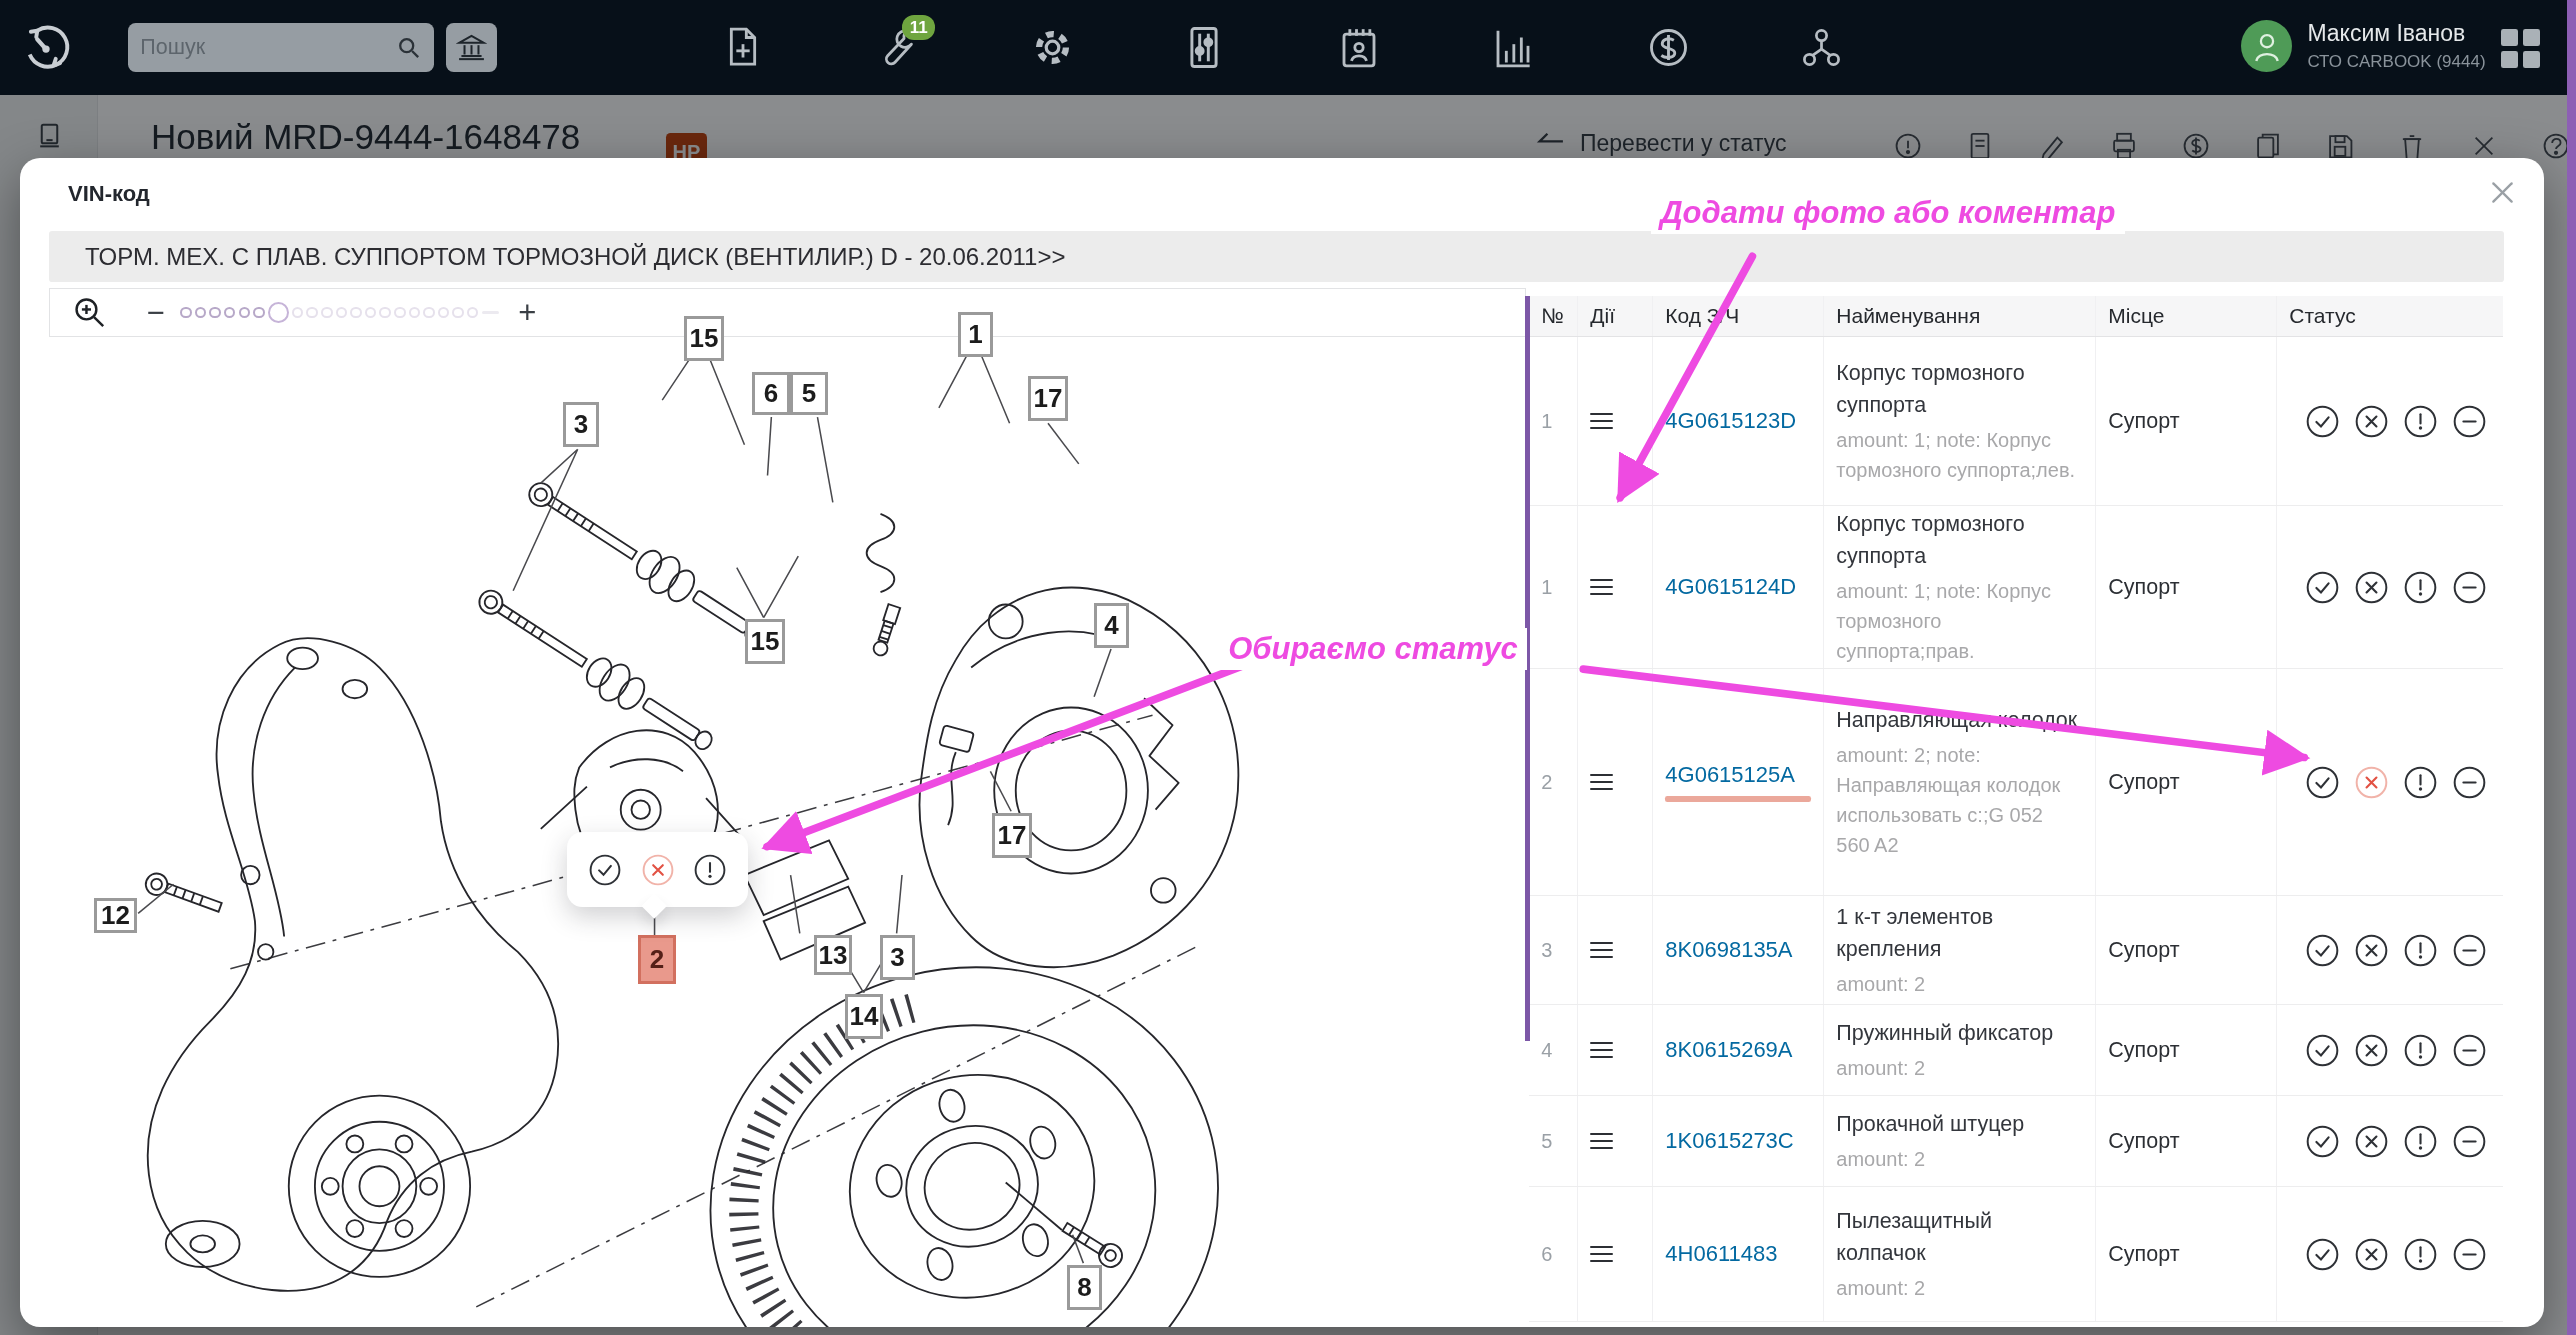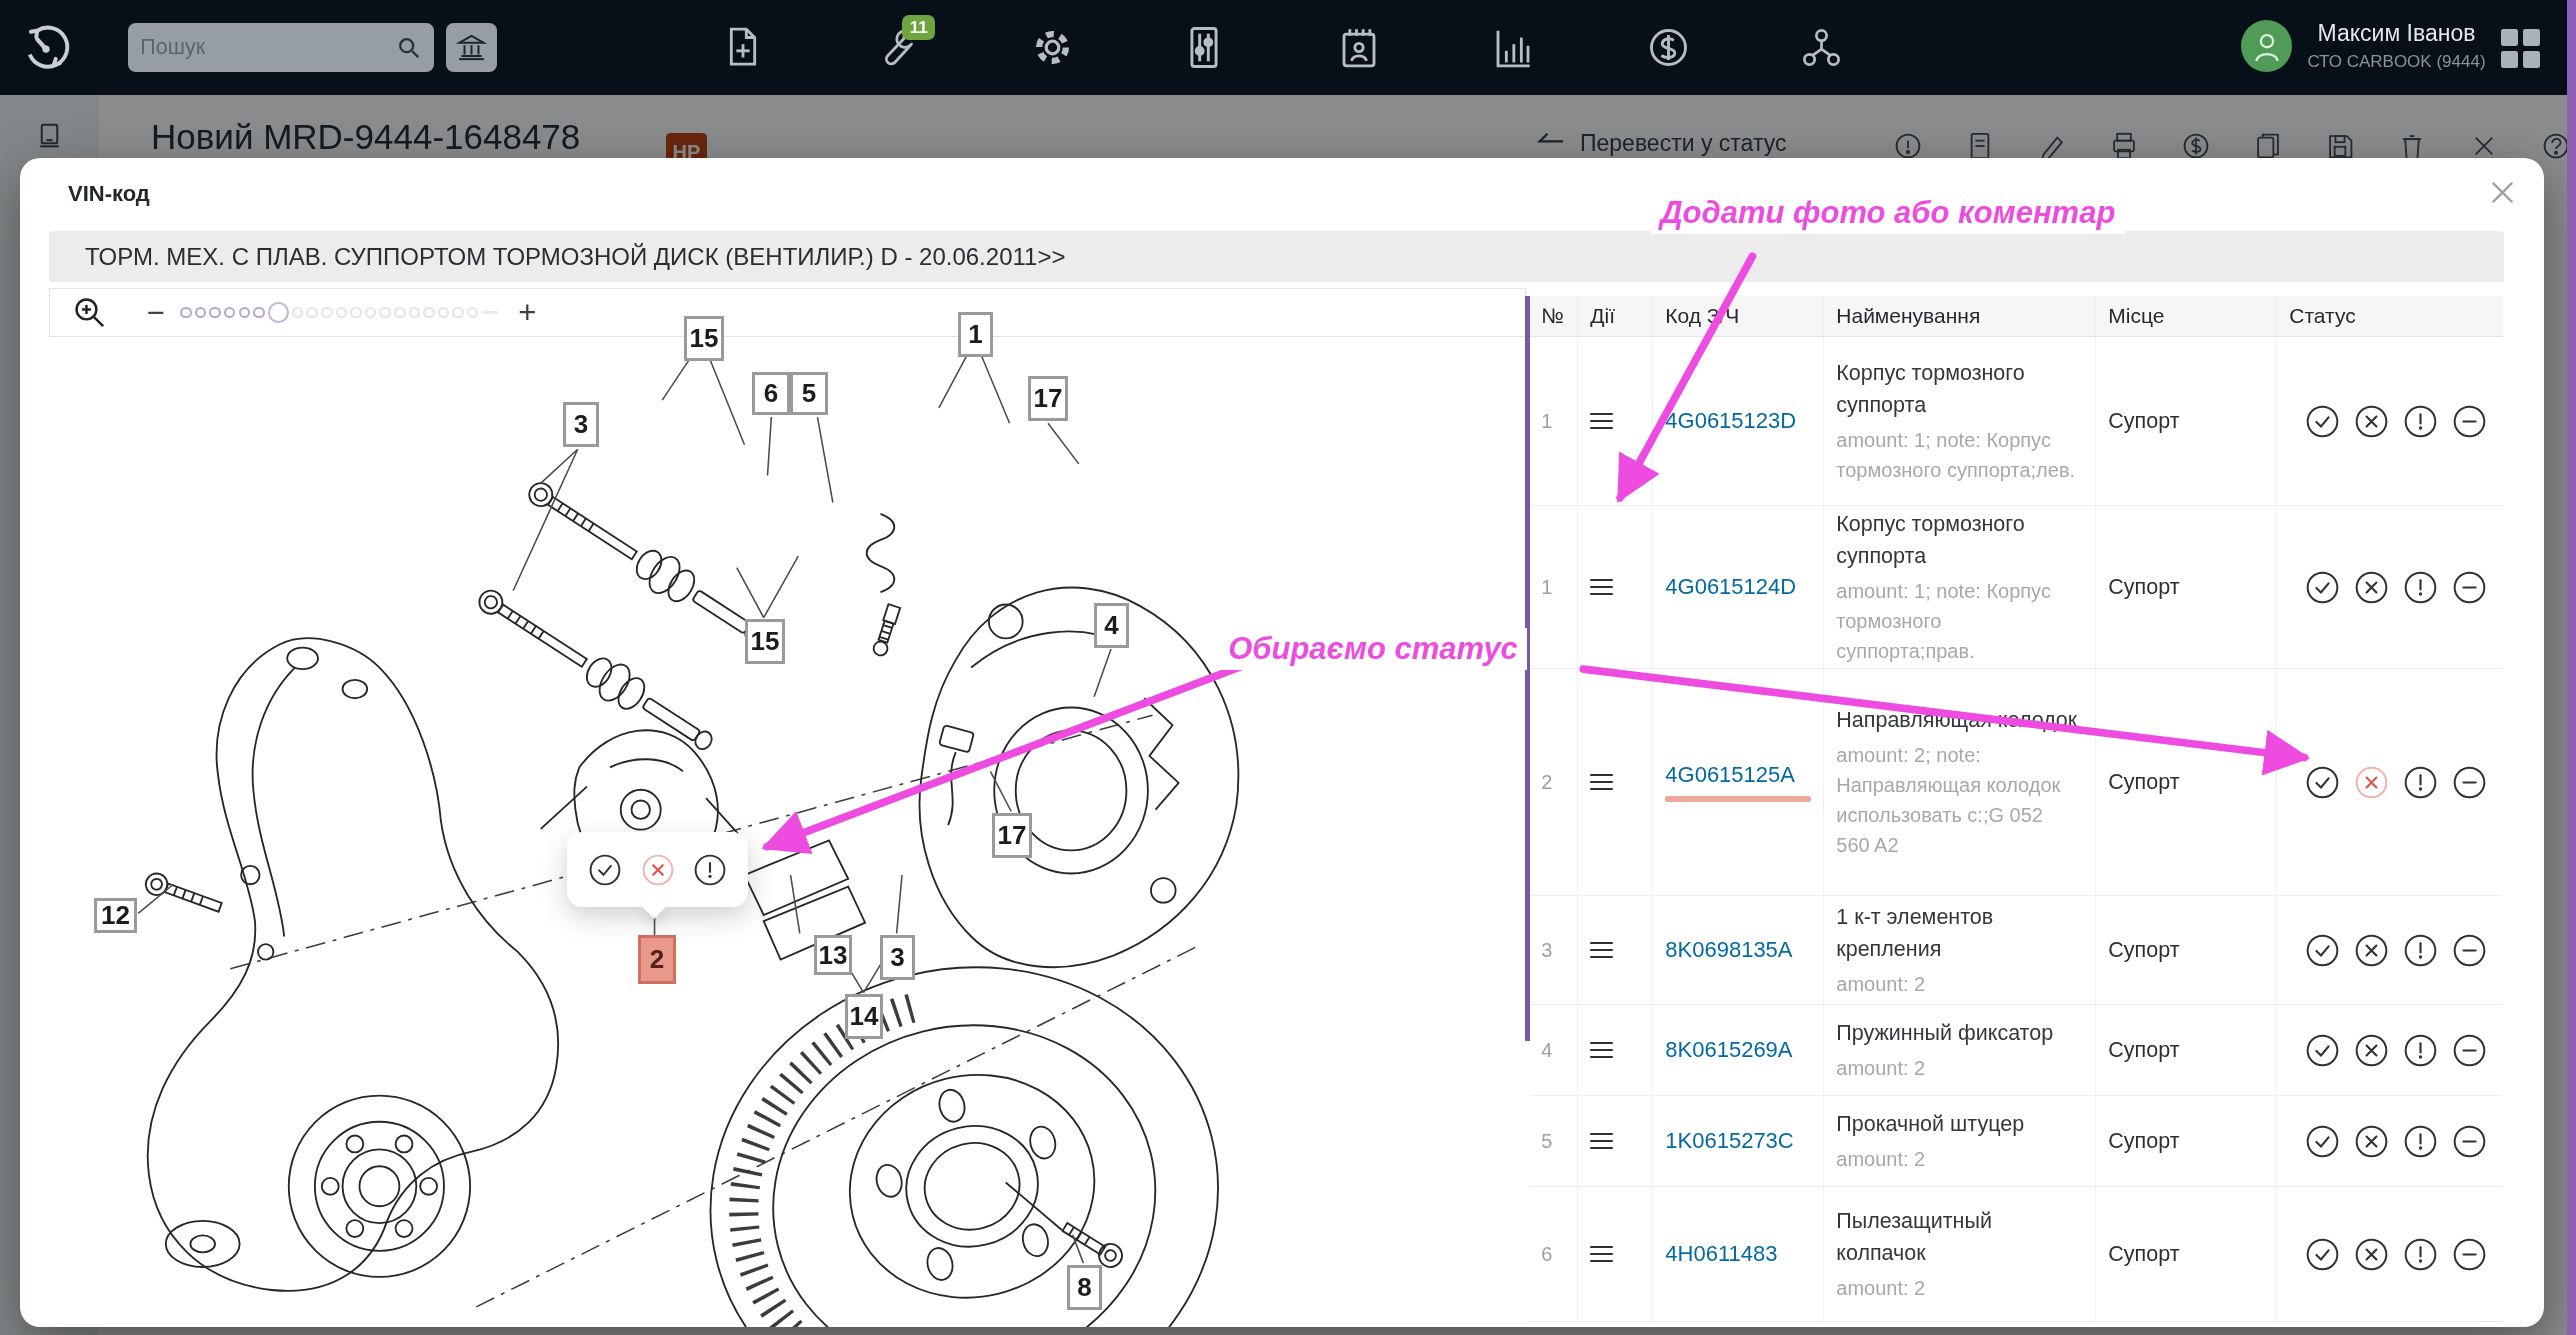--- a/index.html
+++ b/index.html
@@ -13,25 +13,25 @@
   .search { position:absolute; left:128px; top:23px; width:306px; height:49px; background:#969da3;
     border-radius:7.7px; display:flex; align-items:center; justify-content:space-between; padding:0 12.3px; }
   .search input { border:none; outline:none; background:transparent; font-size:21.5px; color:#343b42;
     width:231px; font-family:"Liberation Sans", sans-serif; }
   .search input::placeholder { color:#5d656c; }
   .bank-btn { position:absolute; left:446px; top:23px; width:51px; height:49px; background:#969da3;
     border-radius:7.7px; display:flex; align-items:center; justify-content:center; }
   .nav-icons { position:absolute; left:723px; top:24.6px; display:flex; }
   .nav-btn { width:43px; height:46px; margin-right:111px; position:relative; cursor:pointer; }
   .nav-badge { position:absolute; top:-9.2px; right:-15.4px; background:#6fa53f; color:#fff; font-size:17px;
-    font-weight:bold; border-radius:7px; padding:2.3px 7.7px; }
+    font-weight:bold; border-radius:12px; padding:2.3px 7.7px; }
   .user { position:absolute; left:2241px; top:20px; display:flex; align-items:center; }
   .avatar { width:51px; height:52px; border-radius:50%; background:#4f9b57; display:flex;
     align-items:center; justify-content:center; }
-  .user-col { margin-left:15.4px; text-align:center; }
+  .user-col { margin-left:15.4px; text-align:left; }
   .user-name { font-size:23px; color:#e6e9eb; }
   .user-org { font-size:17px; color:#8a939b; margin-top:4.6px; }
   .grid-btn { position:absolute; left:2501px; top:29px; width:40px; height:40px; display:grid;
     grid-template-columns:17px 17px; grid-template-rows:17px 17px; gap:5.4px; }
   .grid-btn span { background:#aab1b7; border-radius:2.3px; }
 
   
   .page { position:absolute; left:0; top:95px; width:2576px; height:1240px; background:#ffffff; z-index:1; }
   .side-rail { position:absolute; left:0; top:0; width:98px; height:100%; background:#f4f5f6; border-right:0.8px solid #e4e6e8; }
   .side-rail svg { position:absolute; left:34px; top:24.6px; }

